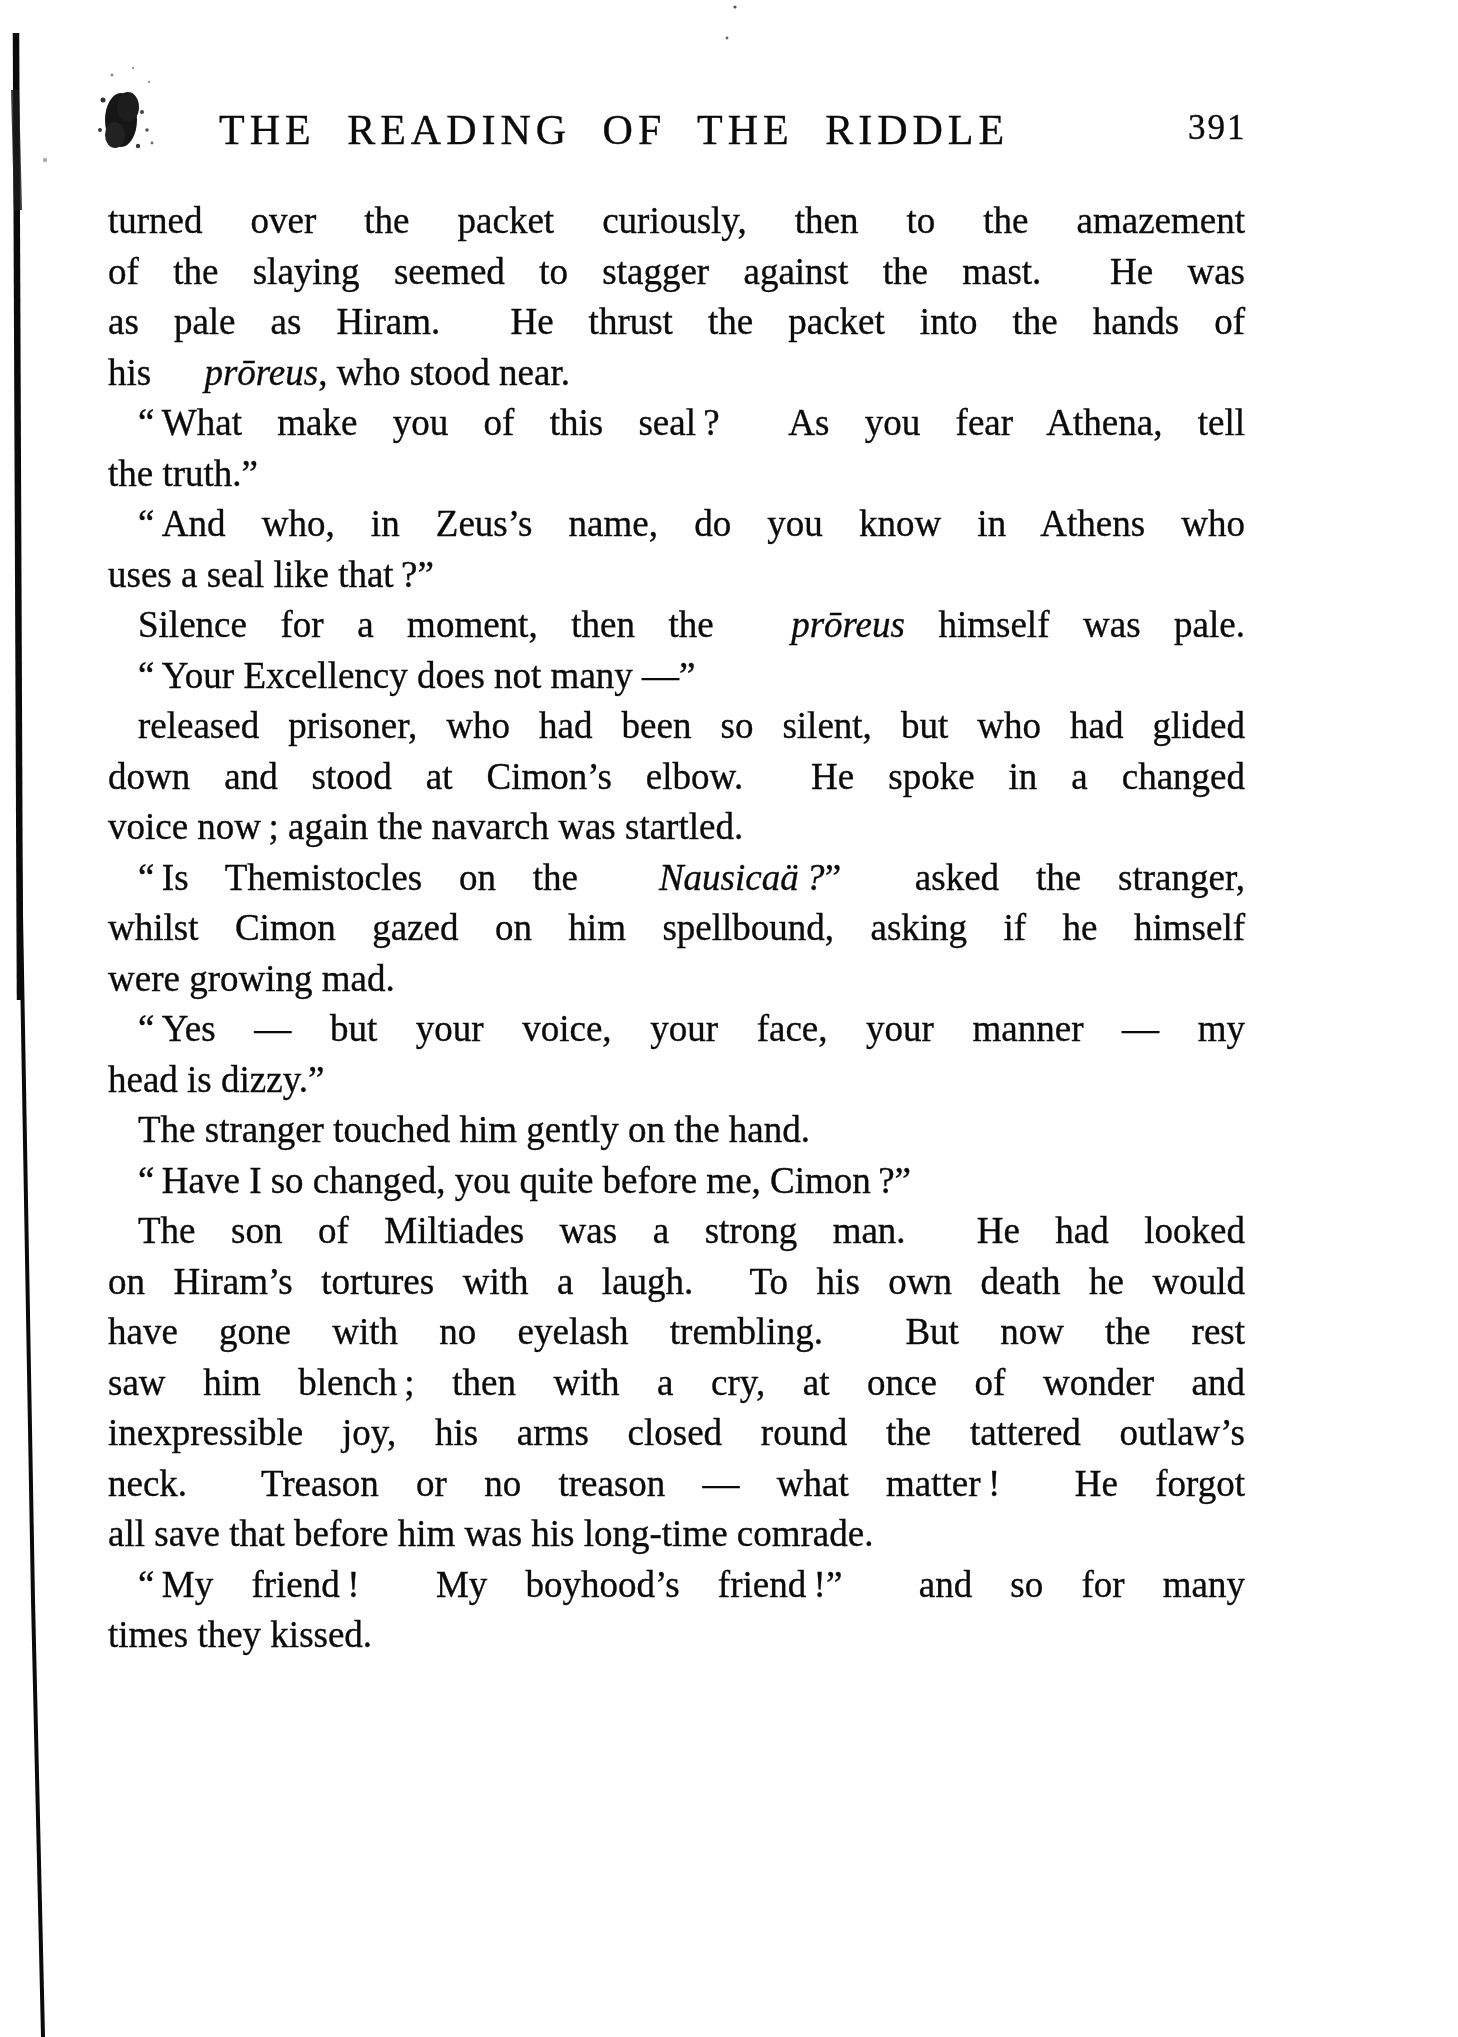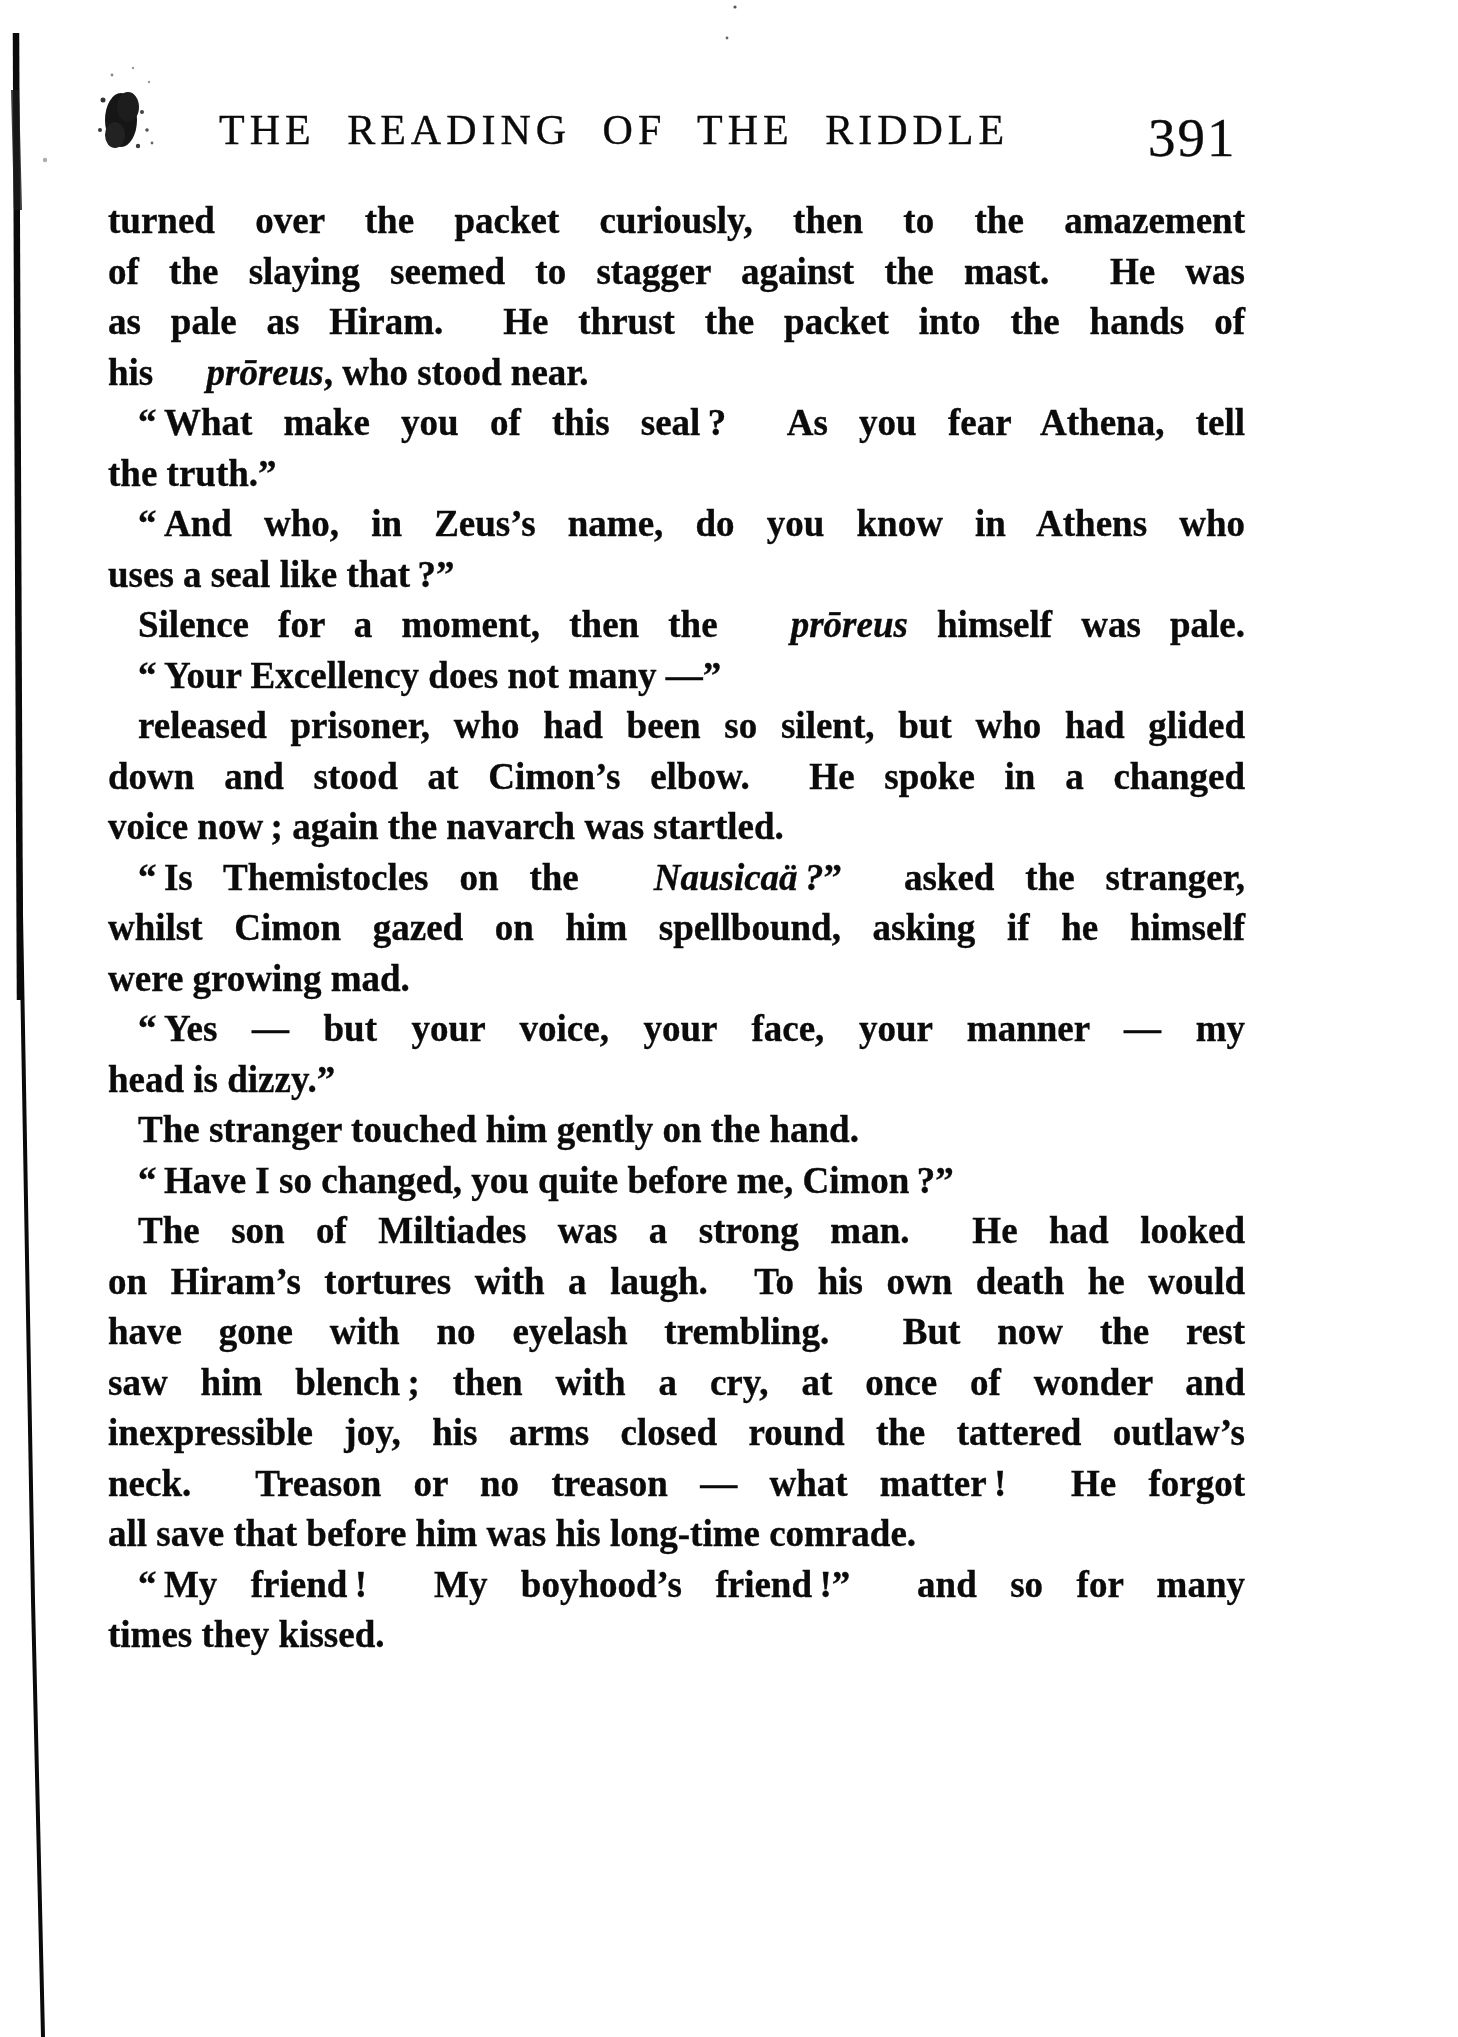--- a/index.html
+++ b/index.html
@@ -10,25 +10,25 @@
     -webkit-text-stroke:0.35px #0b0b0b;
   }
   .artifacts{position:absolute;left:0;top:0;pointer-events:none;}
   .running-header{position:absolute;left:0;top:0;width:100%;height:160px;margin-top:16px;}
   .running-title{
     position:absolute;left:219px;top:93px;
     font-size:42px;line-height:1;letter-spacing:5px;word-spacing:16px;
     white-space:nowrap;
   }
   .page-number{
-    position:absolute;left:1148px;top:94px;
-    font-size:55px;line-height:1;letter-spacing:2px;
+    position:absolute;left:1188px;top:94px;
+    font-size:35px;line-height:1;letter-spacing:2px;
   }
   .body-text{position:absolute;left:108px;top:196px;width:1137px;}
-  .para{margin:0;font-weight:bold;}
+  .para{margin:0;}
   .line{
     font-size:37px;line-height:50.5px;height:50.5px;
     white-space:pre-wrap;overflow:visible;
   }
   .line.fill{text-align:justify;text-align-last:justify;}
   .line.nofill{text-align:left;text-align-last:left;}
   .para.indent .line:first-child{text-indent:30px;}
   i{font-style:italic;margin-left:44px;}
 </style>
 </head>

